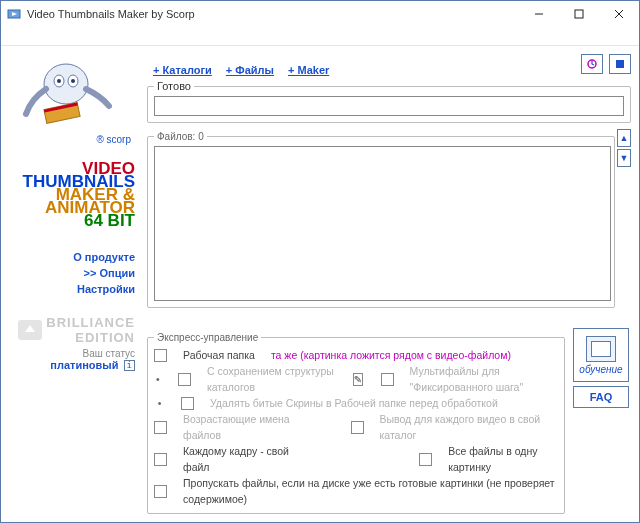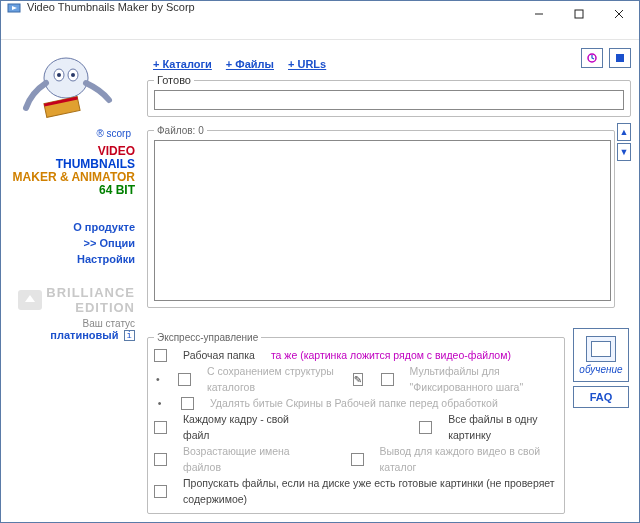--- a/index.html
+++ b/index.html
@@ -1,27 +1,27 @@
 <!DOCTYPE html>
 <html><head>
 <meta charset="utf-8">
 <style>
   html,body{margin:0;padding:0;font-family:"Segoe UI",Tahoma,Arial,sans-serif;font-size:11px;color:#333;background:#fff;}
   .window{width:640px;height:523px;border:1px solid #5a7ba8;box-sizing:border-box;display:flex;flex-direction:column;background:#fff;}
-  .titlebar{height:26px;display:flex;align-items:flex-start;padding:0 0 12px 6px;border-bottom:1px solid #e5e5e5;}
+  .titlebar{height:26px;display:flex;align-items:center;padding:0 0 18px 6px;border-bottom:1px solid #e5e5e5;}
   .titlebar .icon{width:14px;height:14px;margin-right:6px;}
   .titlebar .icon svg{width:14px;height:14px;}
   .titlebar .title{font-size:11px;color:#333;flex:1;}
   .titlebar .winbtn{width:40px;height:26px;display:flex;align-items:center;justify-content:center;color:#222;}
   .winbtn svg{width:10px;height:10px;stroke:#222;stroke-width:1;fill:none;}
   .body{flex:1;display:flex;min-height:0;}
   .sidebar{width:142px;box-sizing:border-box;padding:6px 8px 0 0;text-align:right;font-size:11px;}
   .owl{width:120px;height:80px;margin:2px 0 0 10px;position:relative;}
   .scorp{color:#1b50cc;font-size:10px;margin-right:4px;}
-  .brand{margin-top:6px;line-height:13px;font-size:12px;font-weight:bold;}
+  .brand{margin-top:17px;line-height:13px;font-size:17px;font-weight:bold;}
   .brand .l1{color:#c4001d;}
   .brand .l2{color:#0040d0;}
   .brand .l3{color:#d08000;}
   .brand .l4{color:#008000;}
   .navlinks{margin-top:22px;line-height:16px;}
   .navlinks a{color:#1b50cc;font-weight:bold;text-decoration:none;display:block;}
   .edition{margin-top:18px;color:#c8c8c8;letter-spacing:1px;font-size:13px;font-weight:bold;display:flex;align-items:center;justify-content:flex-end;gap:4px;}
   .ed-icon{width:24px;height:20px;background:#e4e4e4;border-radius:3px;position:relative;}
   .ed-icon::after{content:"";position:absolute;top:5px;left:7px;width:0;height:0;border-left:5px solid transparent;border-right:5px solid transparent;border-bottom:7px solid #fff;}
   .status-lbl{margin-top:3px;color:#888;font-size:10px;}
@@ -127,21 +127,21 @@
       <div>
         <span class="status-val">платиновый</span>
         <span class="status-i">i</span>
       </div>
     </div>
 
     <div class="main">
       <div class="toprow">
         <span class="tab">+ Каталоги</span>
         <span class="tab">+ Файлы</span>
-        <span class="tab">+ URLs</span>
+        <span class="tab">+ Maker</span>
         <div class="topright">
           <div class="tbtn">
             <svg width="12" height="12" viewBox="0 0 12 12">
                 <circle cx="6" cy="6" r="4" fill="none" stroke="#c000c0" stroke-width="1.5"></circle>
                 <path d="M6 3 V6 L8 7" stroke="#1b50cc" stroke-width="1.2" fill="none"></path>
               </svg>
           </div>
           <div class="tbtn">
             <svg width="10" height="10" viewBox="0 0 10 10">
                 <rect x="1" y="1" width="8" height="8" fill="#1b50cc"></rect>
@@ -183,29 +183,29 @@
             <span class="cb"></span>
             <span class="dim">Мультифайлы для "Фиксированного шага"</span>
           </div>
           <div class="exp-row">
             <span class="bullet">•</span>
             <span class="cb"></span>
             <span class="dim">Удалять битые Скрины в Рабочей папке перед обработкой</span>
           </div>
           <div class="exp-row">
             <span class="cb"></span>
+            <span class="dim">Возрастающие имена файлов</span>
+            <span class="cb" style="margin-left:20px;"></span>
+            <span class="dim">Вывод для каждого видео в свой каталог</span>
+          </div>
+          <div class="exp-row">
+            <span class="cb"></span>
             <span>Каждому кадру - свой файл</span>
             <span class="cb col2" style="margin-left:110px;"></span>
             <span>Все файлы в одну картинку</span>
-          </div>
-          <div class="exp-row">
-            <span class="cb"></span>
-            <span class="dim">Возрастающие имена файлов</span>
-            <span class="cb" style="margin-left:20px;"></span>
-            <span class="dim">Вывод для каждого видео в свой каталог</span>
           </div>
           <div class="exp-row">
             <span class="cb"></span>
             <span>Пропускать файлы, если на диске уже есть готовые картинки (не проверяет содержимое)</span>
           </div>
         </fieldset>
 
         <div class="rightcol">
           <div class="learn-box">
             <div class="learn-ico"></div>

